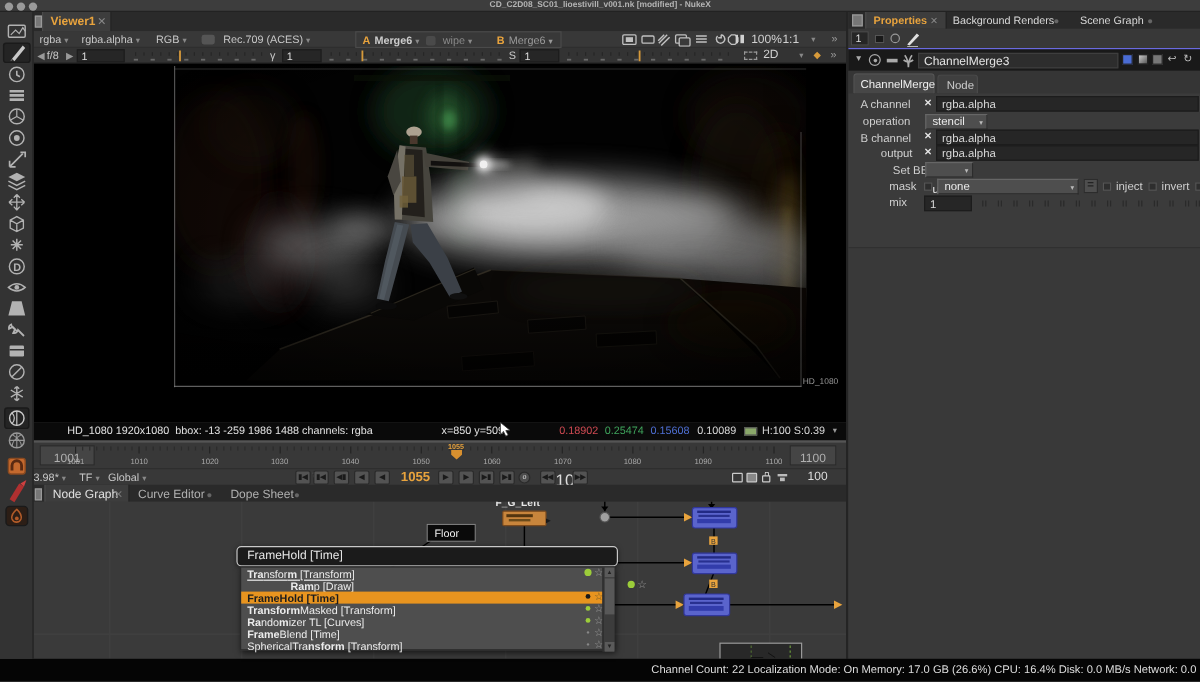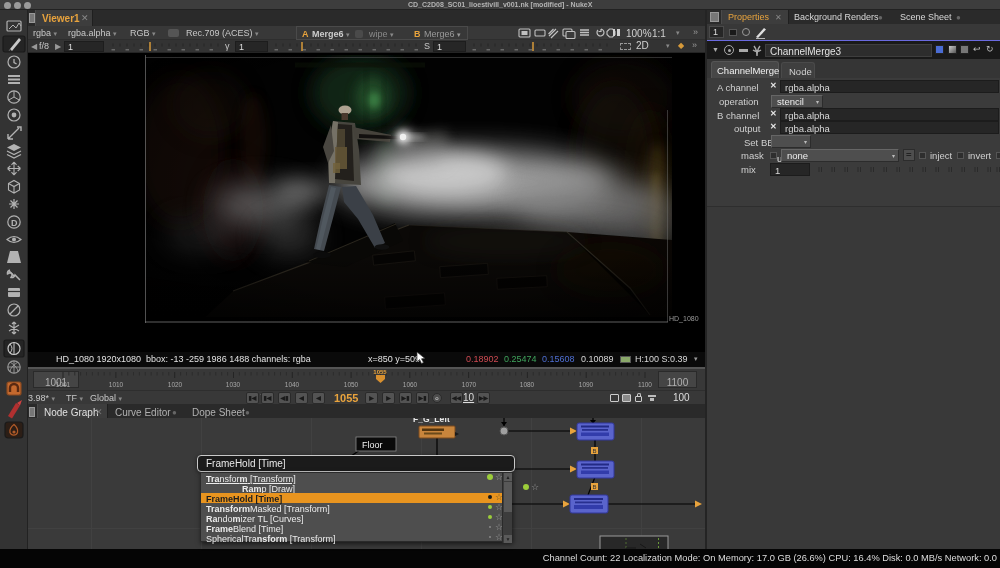--- a/index.html
+++ b/index.html
@@ -354,21 +354,21 @@
     </svg>
       </div>
   </div>
 
   <div class="abs" style="left:28px;top:390px;width:677px;height:14px;background:#383838;border-top:1px solid #2e2e2e;" id="transport">
     <div class="txt" style="left:-5px;top:2px;font-size:9px;color:#c8c8c8;">23.98* <span style="font-size:7px;color:#888;">▾</span></div>
     <div class="txt" style="left:38px;top:2px;font-size:9px;color:#c8c8c8;">TF <span style="font-size:7px;color:#888;">▾</span></div>
     <div class="txt" style="left:62px;top:2px;font-size:9px;color:#c8c8c8;">Global <span style="font-size:7px;color:#888;">▾</span></div>
     <div class="txt" style="left:232px;top:1px;font-size:9px;color:#aaa;">↻</div>
     <div class="txt" style="left:306px;top:1px;font-size:11px;font-weight:bold;color:#e8a33d;">1055</div>
-    <div class="txt" style="left:435px;top:1px;font-size:10px;color:#ddd;text-decoration:underline;">10</div>
+    <div class="txt" style="left:435px;top:1px;font-size:14px;color:#ddd;text-decoration:underline;">10</div>
       <div style="position:absolute;top:1px;width:13px;height:12px;background:#535353;border:1px solid #2a2a2a;border-radius:2px;color:#1a1a1a;font-size:6px;text-align:center;line-height:10px;font-weight:bold;left:218px;">▮◀</div>
       <div style="position:absolute;top:1px;width:13px;height:12px;background:#535353;border:1px solid #2a2a2a;border-radius:2px;color:#1a1a1a;font-size:6px;text-align:center;line-height:10px;font-weight:bold;left:233px;">▮◀</div>
       <div style="position:absolute;top:1px;width:13px;height:12px;background:#535353;border:1px solid #2a2a2a;border-radius:2px;color:#1a1a1a;font-size:6px;text-align:center;line-height:10px;font-weight:bold;left:250px;">◀▮</div>
       <div style="position:absolute;top:1px;width:13px;height:12px;background:#535353;border:1px solid #2a2a2a;border-radius:2px;color:#1a1a1a;font-size:6px;text-align:center;line-height:10px;font-weight:bold;left:267px;">◀</div>
       <div style="position:absolute;top:1px;width:13px;height:12px;background:#535353;border:1px solid #2a2a2a;border-radius:2px;color:#1a1a1a;font-size:6px;text-align:center;line-height:10px;font-weight:bold;left:284px;">◀</div>
       <div style="position:absolute;top:1px;width:13px;height:12px;background:#535353;border:1px solid #2a2a2a;border-radius:2px;color:#1a1a1a;font-size:6px;text-align:center;line-height:10px;font-weight:bold;left:337px;">▶</div>
       <div style="position:absolute;top:1px;width:13px;height:12px;background:#535353;border:1px solid #2a2a2a;border-radius:2px;color:#1a1a1a;font-size:6px;text-align:center;line-height:10px;font-weight:bold;left:354px;">▶</div>
       <div style="position:absolute;top:1px;width:13px;height:12px;background:#535353;border:1px solid #2a2a2a;border-radius:2px;color:#1a1a1a;font-size:6px;text-align:center;line-height:10px;font-weight:bold;left:371px;">▶▮</div>
       <div style="position:absolute;top:1px;width:13px;height:12px;background:#535353;border:1px solid #2a2a2a;border-radius:2px;color:#1a1a1a;font-size:6px;text-align:center;line-height:10px;font-weight:bold;left:388px;">▶▮</div>
       <div style="position:absolute;top:1px;width:13px;height:12px;background:#535353;border:1px solid #2a2a2a;border-radius:2px;color:#1a1a1a;font-size:6px;text-align:center;line-height:10px;font-weight:bold;left:422px;">◀◀</div>
@@ -505,26 +505,26 @@
           <div style="position:absolute;left:1px;bottom:0px;width:8px;height:8px;background:#5a5a5a;color:#222;font-size:5px;text-align:center;line-height:8px;">▼</div>
         </div>
       </div>
   </div>
 
   <div class="abs" id="rightpanel" style="left:705px;top:10px;width:295px;height:539px;background:#3b3b3b;border-left:2px solid #242424;">
 
     <div class="abs" style="left:0;top:0;width:295px;height:14px;background:#2a2a2a;">
       <div class="abs" style="left:3px;top:2px;width:9px;height:10px;background:#777;border:1px solid #999;"></div>
       <div class="abs" style="left:14px;top:0;width:68px;height:14px;background:#3d3d3d;border-left:1px solid #4a4a4a;border-right:1px solid #1f1f1f;">
-        <div class="txt" style="left:6px;top:2px;font-size:9px;font-weight:normal;color:#e8a33d;">Properties</div>
+        <div class="txt" style="left:6px;top:2px;font-size:9px;font-weight:bold;color:#e8a33d;">Properties</div>
         <div class="txt" style="left:53px;top:3px;font-size:8px;color:#888;">✕</div>
       </div>
       <div class="txt" style="left:87px;top:2px;font-size:9px;color:#d8d8d8;">Background Renders</div>
       <div class="txt" style="left:171px;top:3px;font-size:8px;color:#666;">●</div>
-      <div class="txt" style="left:193px;top:2px;font-size:9px;color:#d8d8d8;">Scene Sheet</div>
+      <div class="txt" style="left:193px;top:2px;font-size:9px;color:#d8d8d8;">Scene Graph</div>
       <div class="txt" style="left:249px;top:3px;font-size:8px;color:#666;">●</div>
     </div>
 
     <div class="abs" style="left:0;top:14px;width:295px;height:16px;background:#383838;">
       <div class="abs" style="left:2px;top:2px;width:15px;height:12px;background:#262626;border:1px solid #4a4a4a;">
           <span style="position:absolute;left:3px;top:0;font-size:9px;color:#ddd;">1</span>
         </div>
       <div class="abs" style="left:22px;top:5px;width:8px;height:7px;background:#1a1a1a;border:1px solid #555;"></div>
       <div class="abs" style="left:35px;top:4px;width:8px;height:8px;border:1.5px solid #999;border-radius:50%;"></div>
       <svg class="abs" style="left:47px;top:2px;" width="13" height="13">

